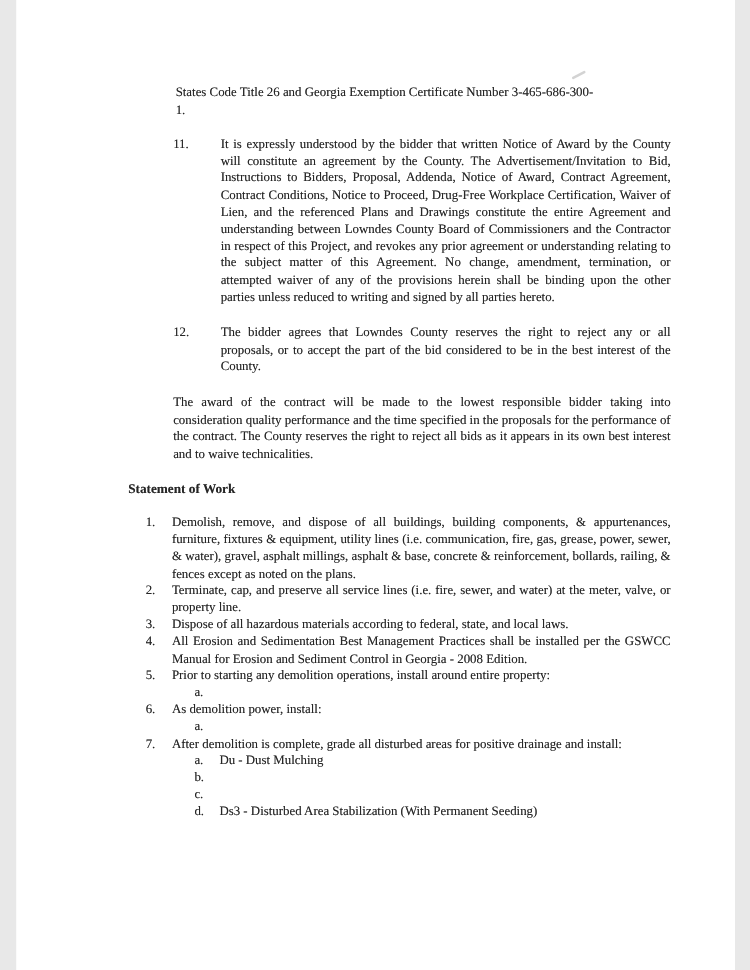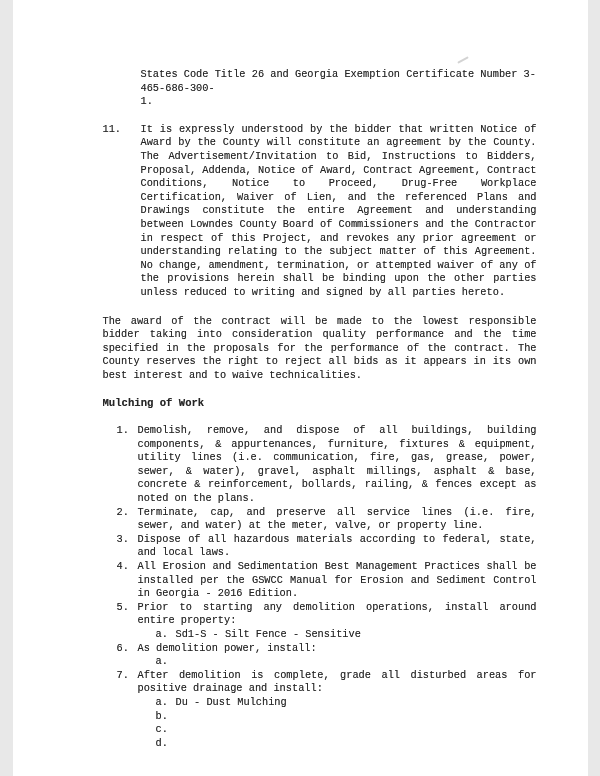--- a/index.html
+++ b/index.html
@@ -4,40 +4,40 @@
 <style>
   html, body { margin: 0; padding: 0; background: #e8e8e8; }
   .page {
     position: relative;
     width: 575px;
     height: 776px;
     margin: 0 auto;
     background: #ffffff;
     box-sizing: border-box;
     padding: 68px 51px 20px 90px;
-    font-family: Liberation Mono, monospace;
+    font-family: Liberation Serif, serif;
     font-size: 10.3px;
     line-height: 13.6px;
     color: #262626;
     text-shadow: 0 0 0.45px rgba(60,60,60,0.55);
     overflow: hidden;
   }
   .smudge {
     position: absolute;
     left: 444px;
     top: 59px;
     width: 12px;
     height: 2px;
     background: #c4c4c4;
     border-radius: 2px;
     transform: rotate(-28deg);
     opacity: 0.75;
   }
   .cont-block { margin-left: 38px; margin-bottom: 14px; }
-  .numpara { display: flex; margin-bottom: 15px; }
+  .numpara { display: flex; margin-bottom: 15px; margin-left: 36px; }
   .pnum { flex: none; width: 38px; }
   .ptext { flex: 1; text-align: justify; }
   .heading {
     margin: 0 0 13px 0;
     font-size: 10.6px;
     font-weight: 700;
     line-height: 13.6px;
   }
   .intro { margin: 0; }
   .li-row { display: flex; }
@@ -56,55 +56,58 @@
   <div class="cont-block">
     <div>States Code Title 26 and Georgia Exemption Certificate Number 3-465-686-300-</div>
     <div>1.</div>
   </div>
 
   <div class="numpara">
     <div class="pnum">11.</div>
     <div class="ptext">It is expressly understood by the bidder that written Notice of Award by the County will constitute an agreement by the County. The Advertisement/Invitation to Bid, Instructions to Bidders, Proposal, Addenda, Notice of Award, Contract Agreement, Contract Conditions, Notice to Proceed, Drug-Free Workplace Certification, Waiver of Lien, and the referenced Plans and Drawings constitute the entire Agreement and understanding between Lowndes County Board of Commissioners and the Contractor in respect of this Project, and revokes any prior agreement or understanding relating to the subject matter of this Agreement. No change, amendment, termination, or attempted waiver of any of the provisions herein shall be binding upon the other parties unless reduced to writing and signed by all parties hereto.</div>
   </div>
 
+  <div class="numpara">
+    <div class="pnum">12.</div>
+    <div class="ptext">The bidder agrees that Lowndes County reserves the right to reject any or all proposals, or to accept the part of the bid considered to be in the best interest of the County.</div>
+  </div>
 
   <div class="numpara">
     <div class="ptext">The award of the contract will be made to the lowest responsible bidder taking into consideration quality performance and the time specified in the proposals for the performance of the contract. The County reserves the right to reject all bids as it appears in its own best interest and to waive technicalities.</div>
   </div>
 
-  <div class="heading">Mulching of Work</div>
+  <div class="heading">Statement of Work</div>
 
 
   <div class="li-row">
     <div class="li-num">1.</div>
     <div class="li-text">Demolish, remove, and dispose of all buildings, building components, &amp; appurtenances, furniture, fixtures &amp; equipment, utility lines (i.e. communication, fire, gas, grease, power, sewer, &amp; water), gravel, asphalt millings, asphalt &amp; base, concrete &amp; reinforcement, bollards, railing, &amp; fences except as noted on the plans.</div>
   </div>
 
   <div class="li-row">
     <div class="li-num">2.</div>
     <div class="li-text">Terminate, cap, and preserve all service lines (i.e. fire, sewer, and water) at the meter, valve, or property line.</div>
   </div>
 
   <div class="li-row">
     <div class="li-num">3.</div>
     <div class="li-text">Dispose of all hazardous materials according to federal, state, and local laws.</div>
   </div>
 
   <div class="li-row">
     <div class="li-num">4.</div>
-    <div class="li-text">All Erosion and Sedimentation Best Management Practices shall be installed per the GSWCC Manual for Erosion and Sediment Control in Georgia - 2016 Edition.</div>
+    <div class="li-text">All Erosion and Sedimentation Best Management Practices shall be installed per the GSWCC Manual for Erosion and Sediment Control in Georgia - 2008 Edition.</div>
   </div>
 
   <div class="li-row">
     <div class="li-num">5.</div>
     <div class="li-text">Prior to starting any demolition operations, install around entire property:</div>
   </div>
   <div class="sub-row">
     <div class="sub-letter">a.</div>
-    <div class="sub-text">Sd1-S - Silt Fence - Sensitive</div>
   </div>
 
   <div class="li-row">
     <div class="li-num">6.</div>
     <div class="li-text">As demolition power, install:</div>
   </div>
   <div class="sub-row">
     <div class="sub-letter">a.</div>
   </div>
 
@@ -117,14 +120,15 @@
     <div class="sub-text">Du - Dust Mulching</div>
   </div>
   <div class="sub-row">
     <div class="sub-letter">b.</div>
   </div>
   <div class="sub-row">
     <div class="sub-letter">c.</div>
   </div>
   <div class="sub-row">
     <div class="sub-letter">d.</div>
+    <div class="sub-text">Ds3 - Disturbed Area Stabilization (With Permanent Seeding)</div>
   </div>
 </div>
 
 </body></html>

